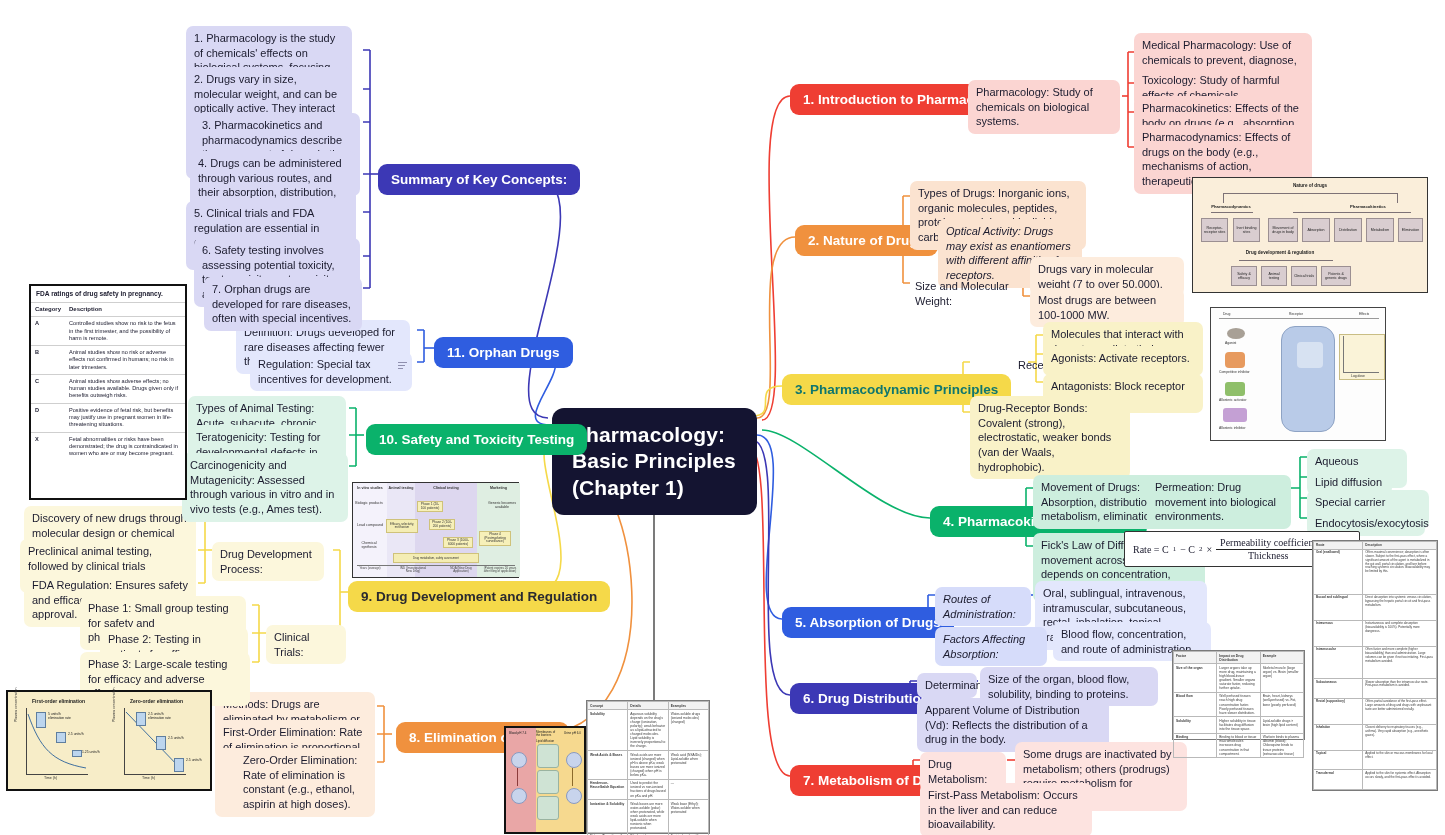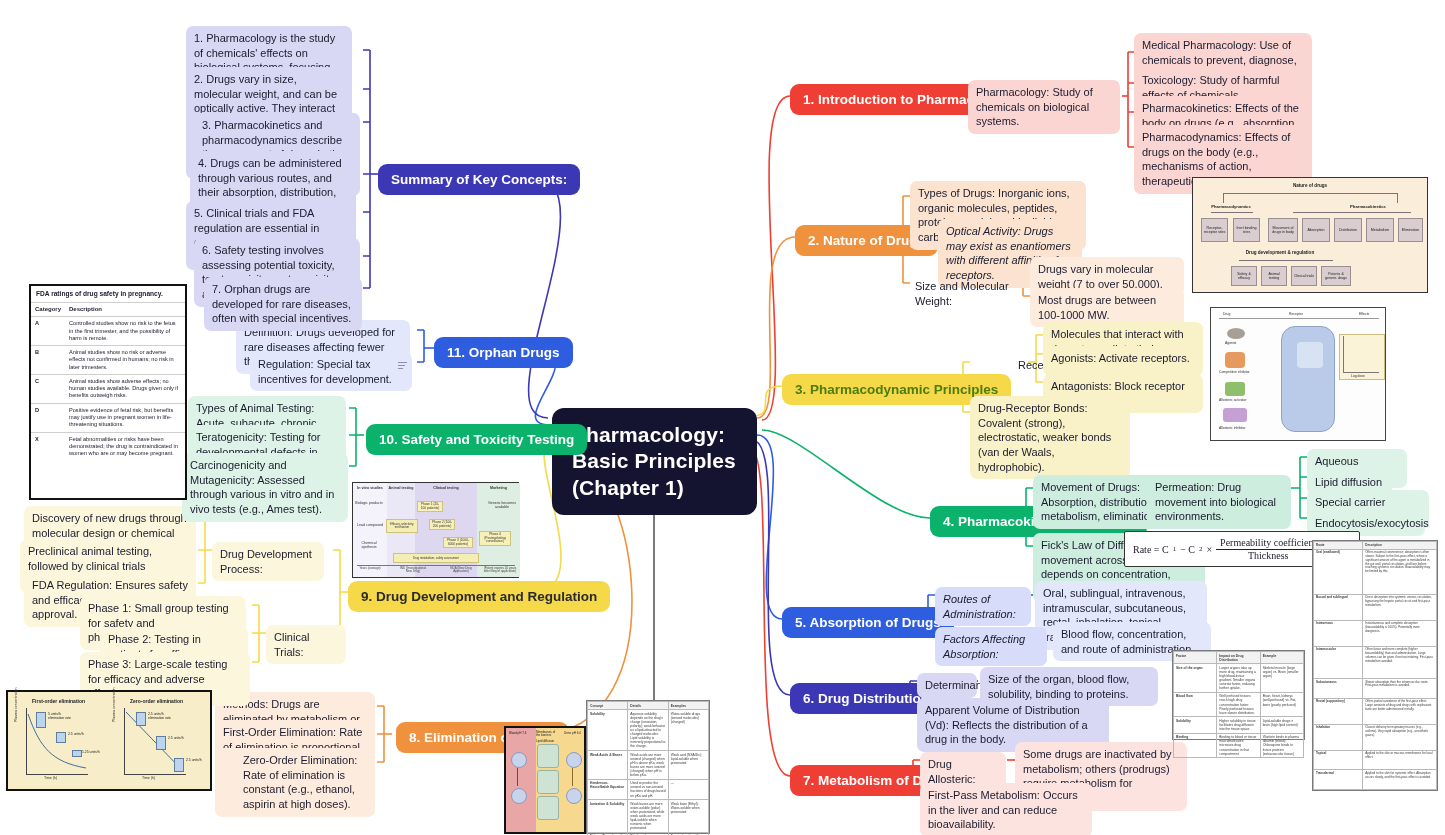--- a/index.html
+++ b/index.html
@@ -12,21 +12,21 @@
   
   .central{background:#141431;color:#fff;border-radius:12px;
            padding:14px 20px;font-size:21px;line-height:1.25;font-weight:600;
            letter-spacing:.1px;width:205px;}
 
   
   .branch{border-radius:9px;padding:8px 13px;font-size:13.5px;font-weight:700;
           color:#fff;white-space:nowrap;}
   .b-red{background:#ef3e33;}
   .b-orange{background:#f0913e;}
-  .b-yellow{background:#f5d949;color:#4d7c0f;}
+  .b-yellow{background:#f5d949;color:#0f766e;}
   .b-green{background:#0ab26b;}
   .b-blue{background:#2f5de0;}
   .b-indigo{background:#3c38b5;}
   .b-red2{background:#ef3e33;}
   .b-orange2{background:#f0913e;}
   .b-yellow2{background:#f5d949;color:#2a2a30;}
   .b-green2{background:#0ab26b;}
   .b-blue2{background:#2f5de0;}
   .b-summary{background:#3c38b5;}
 
@@ -246,21 +246,21 @@
   <div class="node leaf l-bluesoft" style="left:1035px;top:581px;width:172px;">Oral, sublingual, intravenous, intramuscular, subcutaneous, rectal, inhalation, topical, transdermal.</div>
   <div class="node leaf l-blue" style="left:935px;top:627px;width:112px;">Factors Affecting Absorption:</div>
   <div class="node leaf l-bluesoft" style="left:1053px;top:622px;width:158px;">Blood flow, concentration, and route of administration.</div>
 
   <div class="node branch b-indigo" style="left:790px;top:683px;">6. Drug Distribution</div>
   <div class="node leaf l-indigo" style="left:917px;top:673px;width:60px;">Determinants:</div>
   <div class="node leaf l-indigo" style="left:917px;top:698px;width:192px;">Apparent Volume of Distribution (Vd): Reflects the distribution of a drug in the body.</div>
   <div class="node leaf l-indigo" style="left:980px;top:667px;width:178px;">Size of the organ, blood flow, solubility, binding to proteins.</div>
 
   <div class="node branch b-red2" style="left:790px;top:765px;">7. Metabolism of Drugs</div>
-  <div class="node leaf l-redsoft" style="left:920px;top:752px;width:86px;">Drug Allosteric:</div>
+  <div class="node leaf l-redsoft" style="left:920px;top:752px;width:86px;">Drug Metabolism:</div>
   <div class="node leaf l-redsoft" style="left:1015px;top:742px;width:172px;">Some drugs are inactivated by metabolism; others (prodrugs) require metabolism for activation.</div>
   <div class="node leaf l-redsoft" style="left:920px;top:783px;width:172px;">First-Pass Metabolism: Occurs in the liver and can reduce bioavailability.</div>
 
   <div class="node branch b-orange2" style="left:396px;top:722px;">8. Elimination of Drugs</div>
   <div class="node leaf l-orangesoft" style="left:215px;top:692px;width:160px;">Methods: Drugs are eliminated by metabolism or excretion (mainly via the kidneys).</div>
   <div class="node leaf l-orangesoft" style="left:215px;top:720px;width:160px;">First-Order Elimination: Rate of elimination is proportional to drug concentration.</div>
   <div class="node leaf l-orangesoft" style="left:215px;top:748px;width:160px;padding-left:28px;">Zero-Order Elimination: Rate of elimination is constant (e.g., ethanol, aspirin at high doses).</div>
 
   <div class="node branch b-yellow2" style="left:348px;top:581px;">9. Drug Development and Regulation</div>
   <div class="node leaf l-yellowsoft" style="left:212px;top:542px;width:112px;">Drug Development Process:</div>

